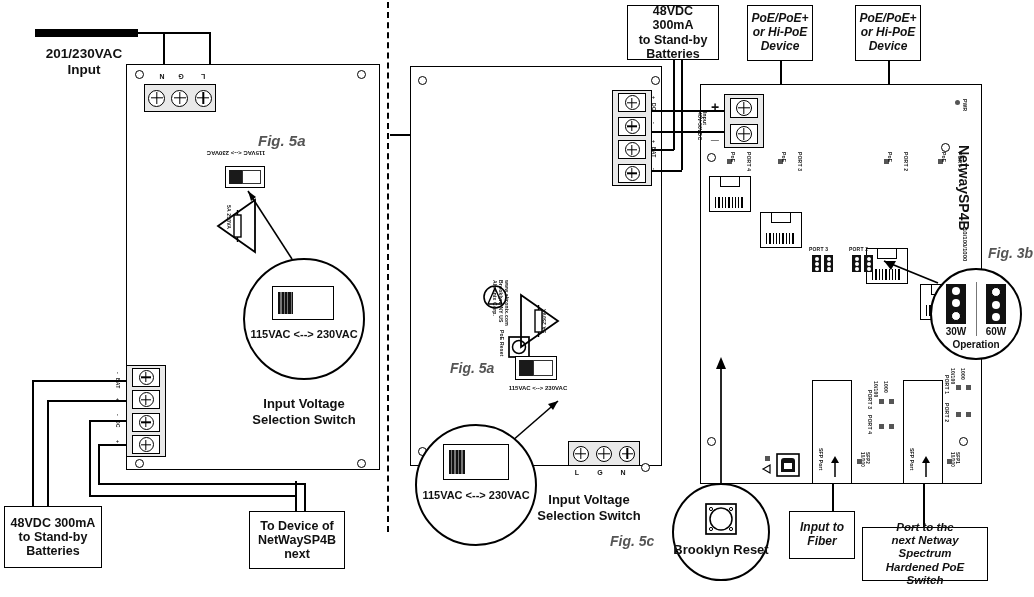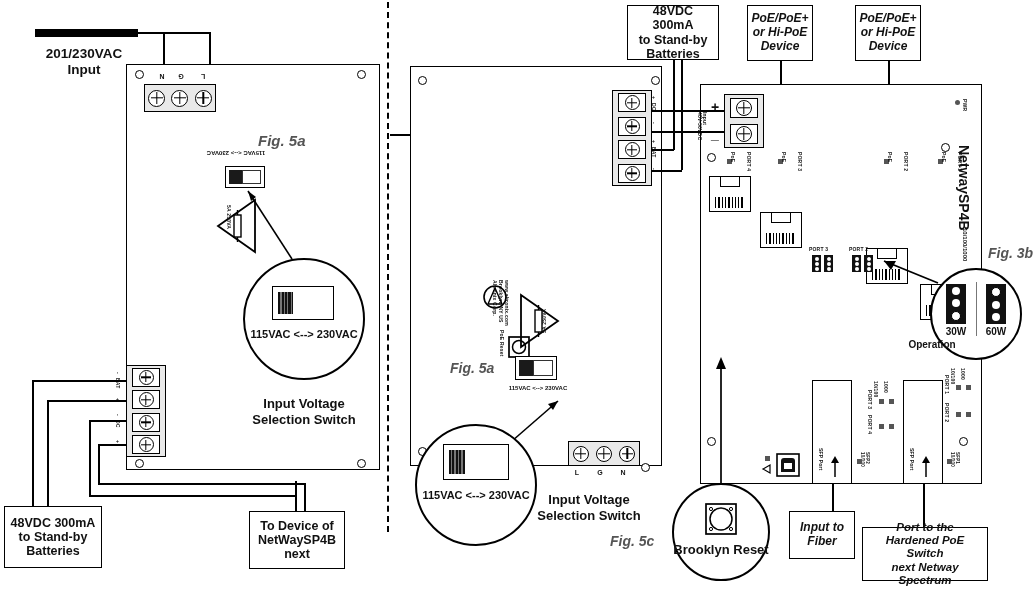--- a/index.html
+++ b/index.html
@@ -353,21 +353,21 @@
   <div class="jdot" style="width:8px;height:8px;"></div>
   <div class="jdotO" style="width:8px;height:8px;"></div>
 </div>
 <div class="abs jmp" style="left:986px;top:284px;width:20px;height:40px;">
   <div class="jdotO" style="width:8px;height:8px;"></div>
   <div class="jdot" style="width:8px;height:8px;"></div>
   <div class="jdot" style="width:8px;height:8px;"></div>
 </div>
 <div class="abs bold ctr" style="left:940px;top:326px;width:32px;font-size:10px;">30W</div>
 <div class="abs bold ctr" style="left:980px;top:326px;width:32px;font-size:10px;">60W</div>
-<div class="abs bold ctr" style="left:888px;top:339px;width:88px;font-size:10px;">Operation</div>
+<div class="abs bold ctr" style="left:932px;top:339px;width:88px;font-size:10px;">Operation</div>
 
 <div class="abs fig" style="left:450px;top:360px;font-size:14px;">Fig. 5a</div>
 <div class="abs vsw" style="left:515px;top:356px;width:42px;height:24px;padding:3px;">
   <div class="blk" style="width:42%;"></div>
   <div class="wht" style="width:58%;border:1px solid #333;box-sizing:border-box;"></div>
 </div>
 <div class="abs tiny6 ctr" style="left:500px;top:385px;width:76px;">115VAC &lt;--&gt; 230VAC</div>
 
 <div class="abs" style="left:518px;top:293px;">
   <svg width="44" height="56" viewBox="0 0 44 56">
@@ -489,18 +489,18 @@
 <div class="abs labelbox it" style="left:789px;top:511px;width:66px;height:48px;font-size:12px;">
   <div>
     <div>Input to</div>
     <div>Fiber</div>
   </div>
 </div>
 <div class="abs wire wv" style="left:923px;top:484px;height:43px;"></div>
 <div class="abs labelbox it" style="left:862px;top:527px;width:126px;height:54px;font-size:11.5px;">
   <div>
     <div>Port to the</div>
+    <div>next Netway Spectrum</div>
     <div>Hardened PoE Switch</div>
-    <div>next Netway Spectrum</div>
   </div>
 </div>
 
 <div class="abs wire wh" style="left:390px;top:134px;width:20px;"></div>
 
 </body></html>

